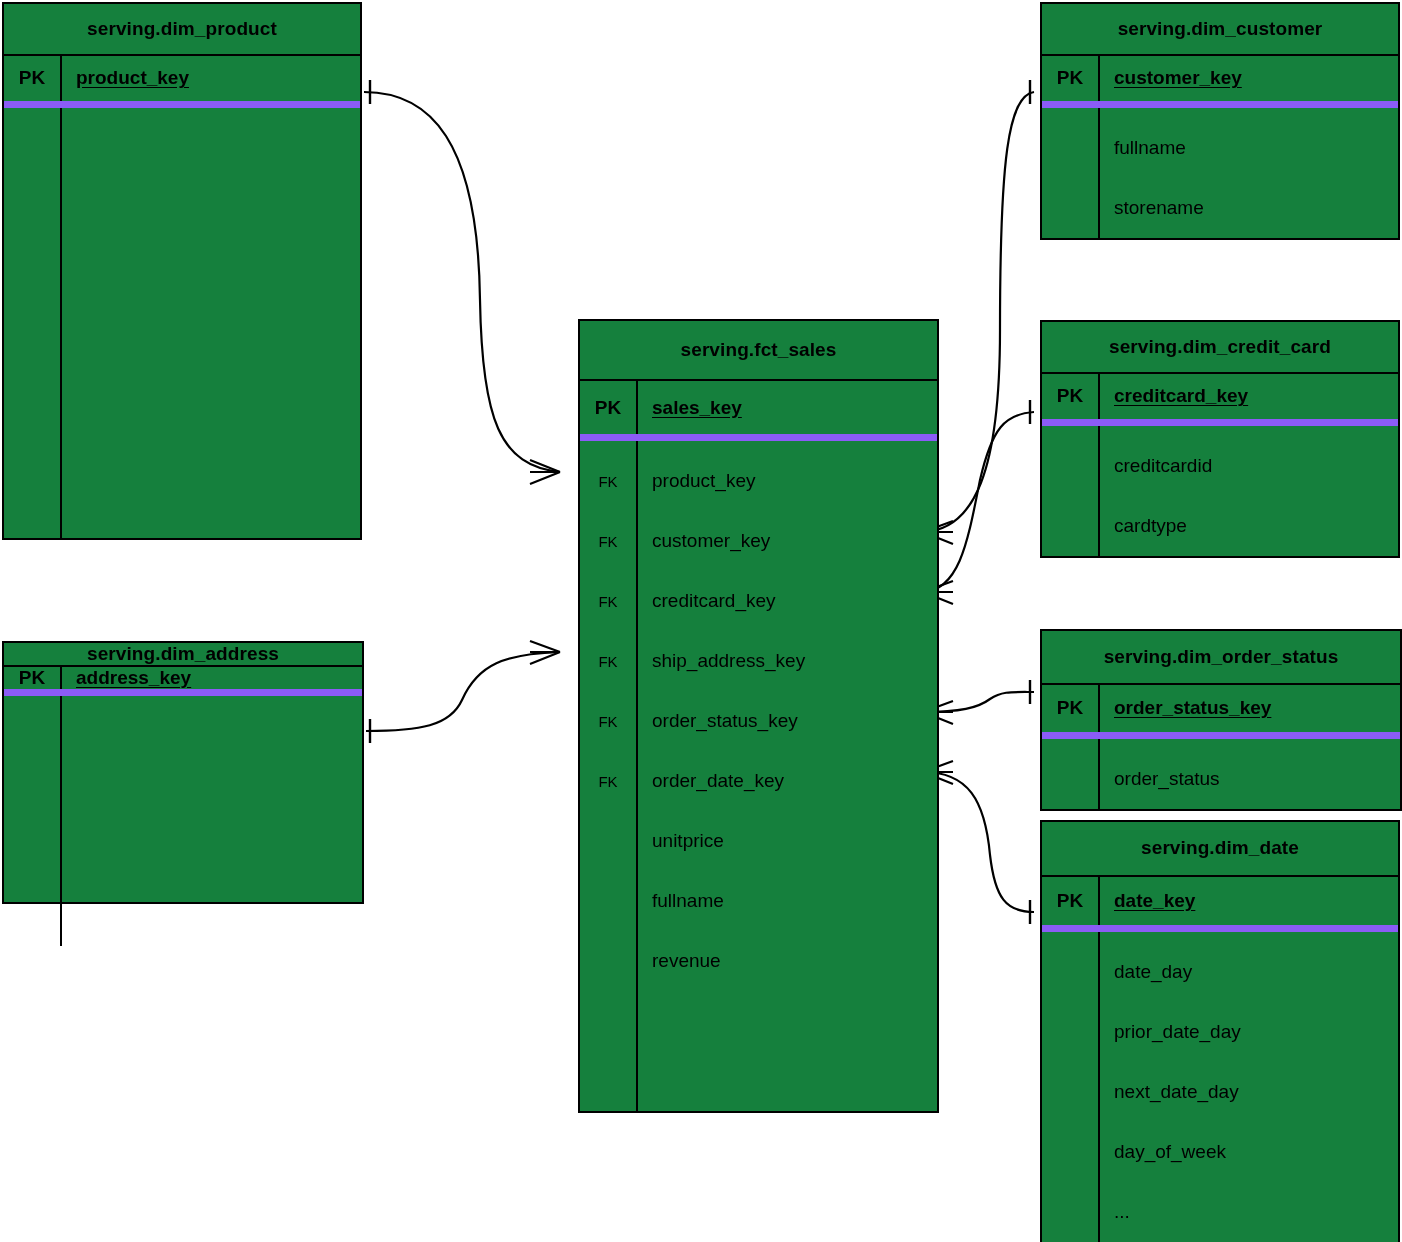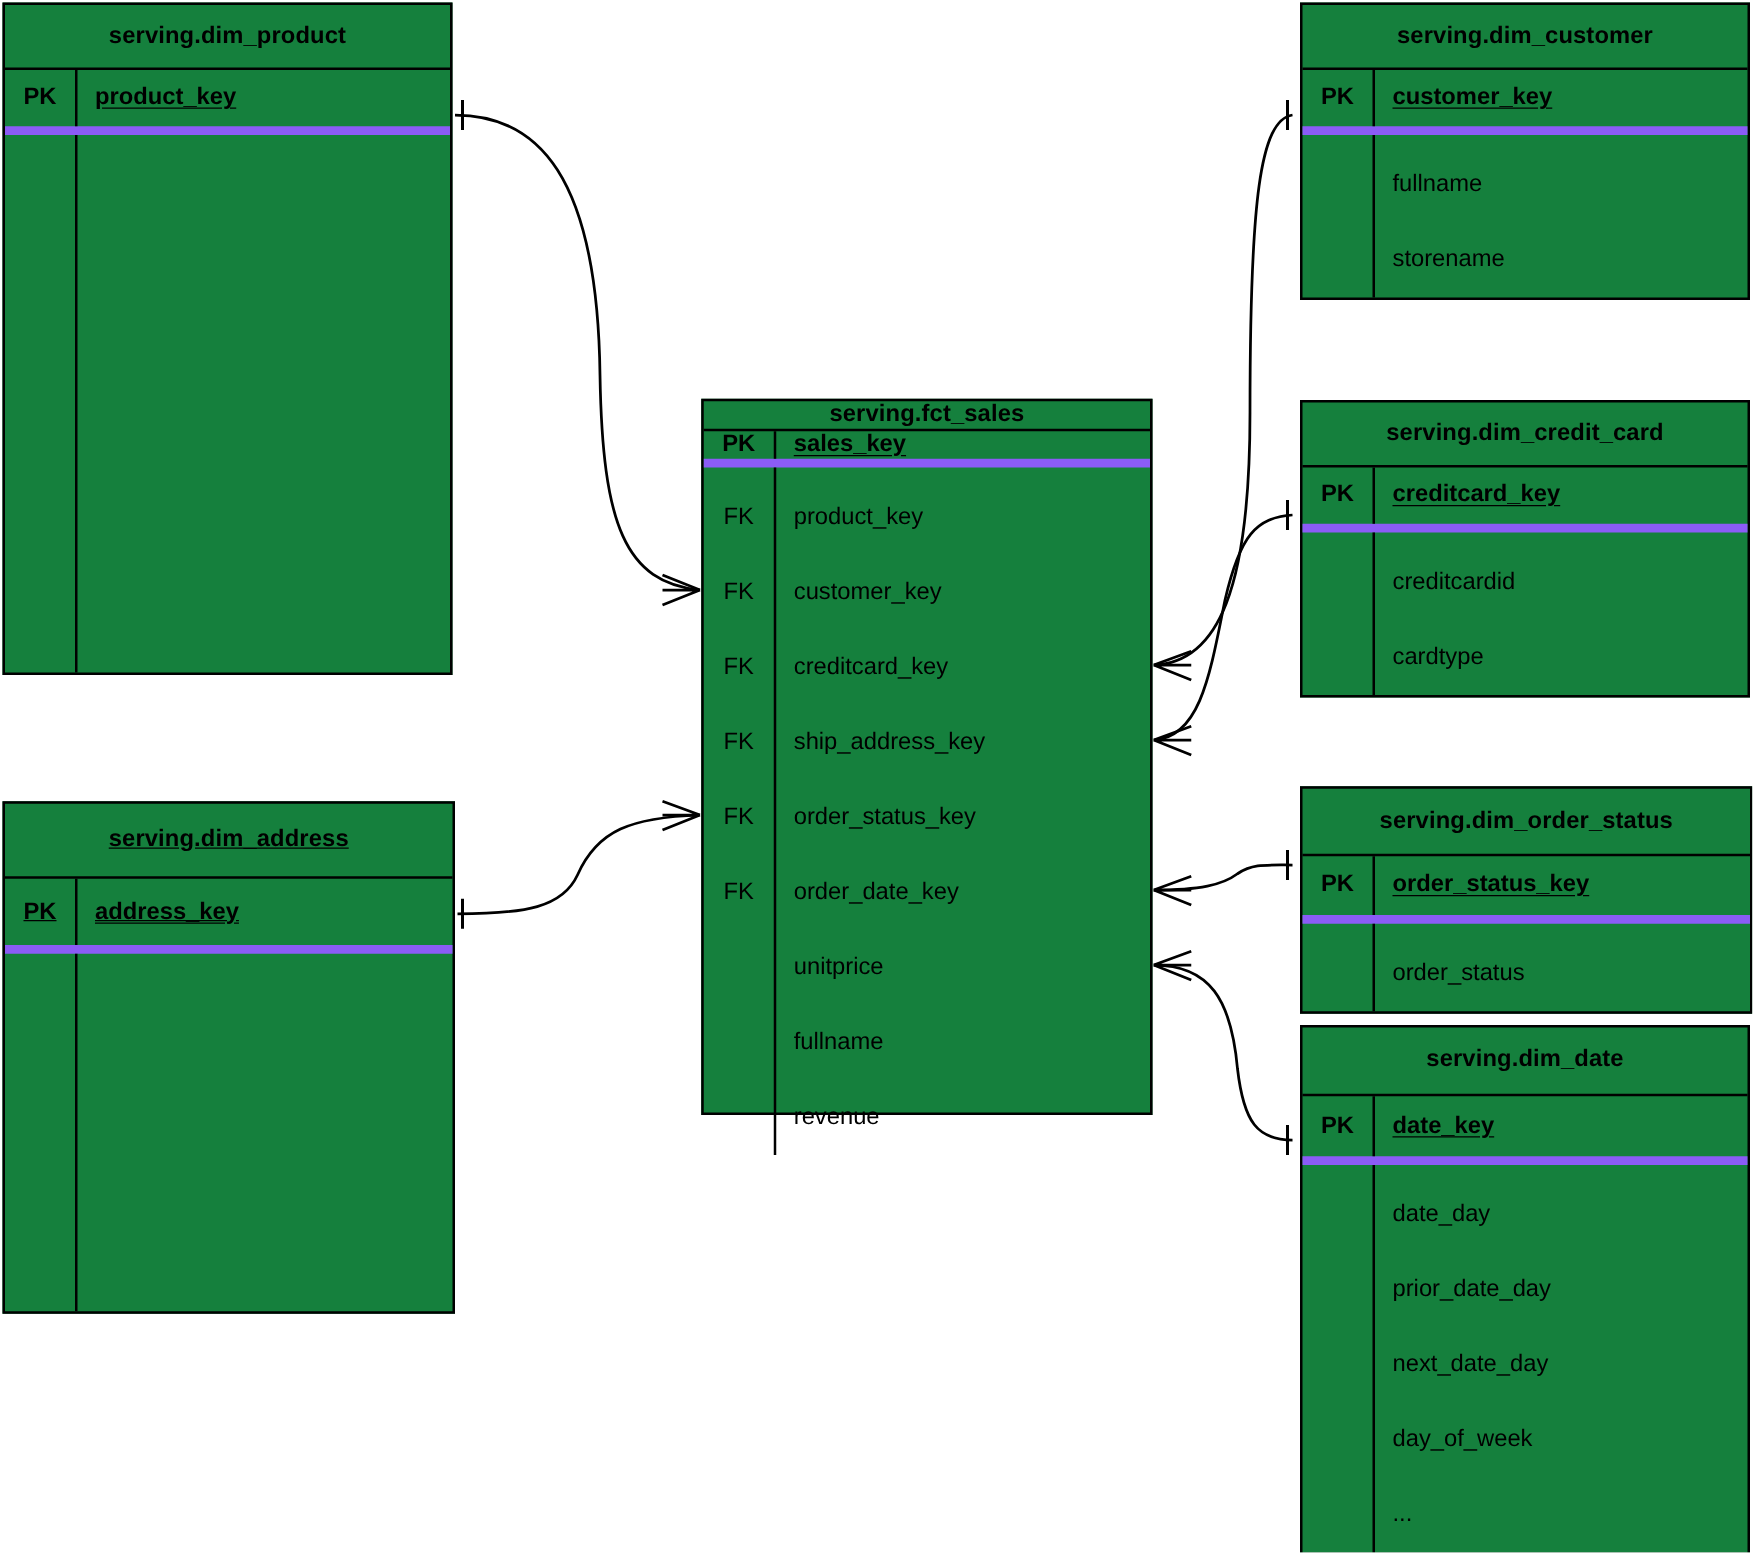--- a/index.html
+++ b/index.html
@@ -85,21 +85,21 @@
     border-right: 2px solid #000000;
     display: flex;
     flex-direction: column;
     padding-top: 10px;
   }
   .key-col .kc {
     height: 60px;
     display: flex;
     align-items: center;
     justify-content: center;
-    font-size: 19px;
+    font-size: 15px;
     color: #000000;
   }
   .attr-col {
     flex: 1 1 auto;
     display: flex;
     flex-direction: column;
     padding-top: 10px;
   }
   .attr-col .at {
     min-height: 60px;
@@ -183,39 +183,39 @@
         <div class="kc"></div>
         <div class="kc"></div>
         <div class="kc"></div>
         <div class="kc"></div>
         <div class="kc"></div>
         <div class="kc"></div>
       </div>
     </div>
   </div>
 
-  <div class="entity" style="left:2px; top:641px; width:362px; height:410px;text-decoration:underline;">
+  <div class="entity" style="left:2px; top:641px; width:362px; height:263px;">
     <div class="ent-header">serving.dim_address</div>
     <div class="pk-row">
       <div class="pk-badge">PK</div>
       <div class="pk-name">
           <span class="u">address_key</span>
         </div>
     </div>
     <div class="body-wrap">
       <div class="key-col">
         <div class="kc"></div>
         <div class="kc"></div>
         <div class="kc"></div>
         <div class="kc"></div>
       </div>
     </div>
   </div>
 
-  <div class="entity" style="left:561px; top:319px; width:361px; height:573px;">
+  <div class="entity" style="left:578px; top:319px; width:361px; height:794px;">
     <div class="ent-header">serving.fct_sales</div>
     <div class="pk-row">
       <div class="pk-badge">PK</div>
       <div class="pk-name">
           <span class="u">sales_key</span>
         </div>
     </div>
     <div class="body-wrap">
       <div class="key-col">
         <div class="kc">FK</div>

